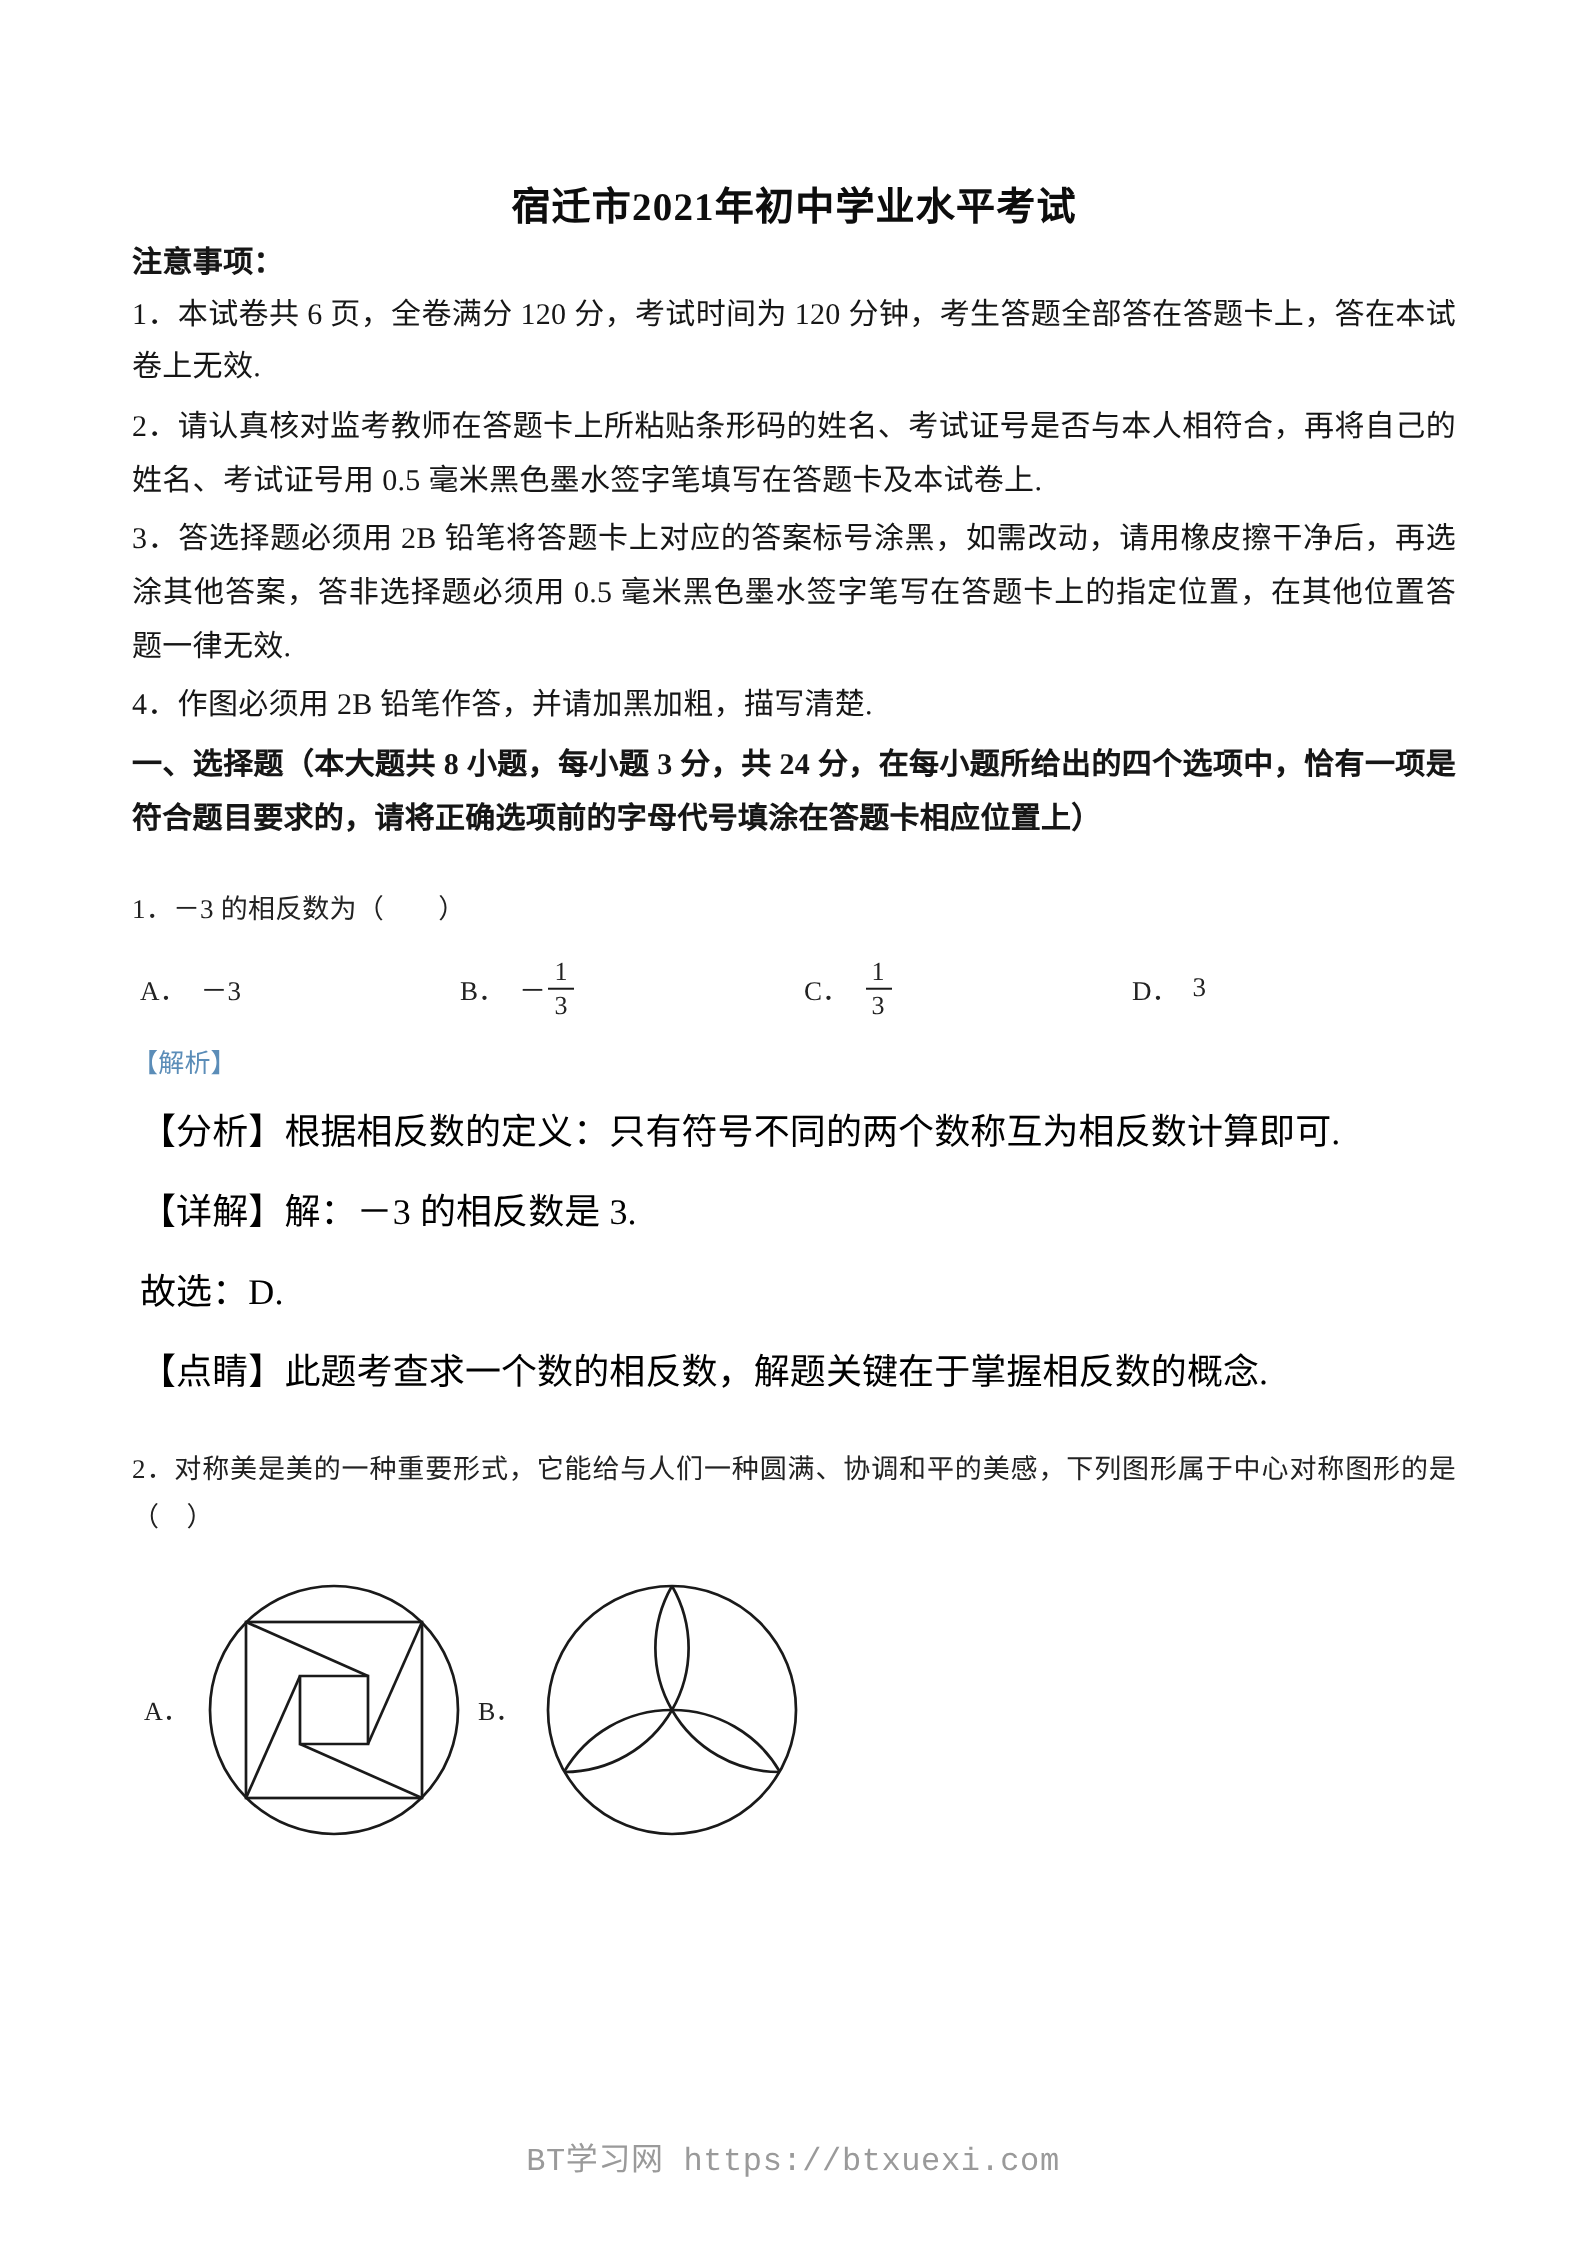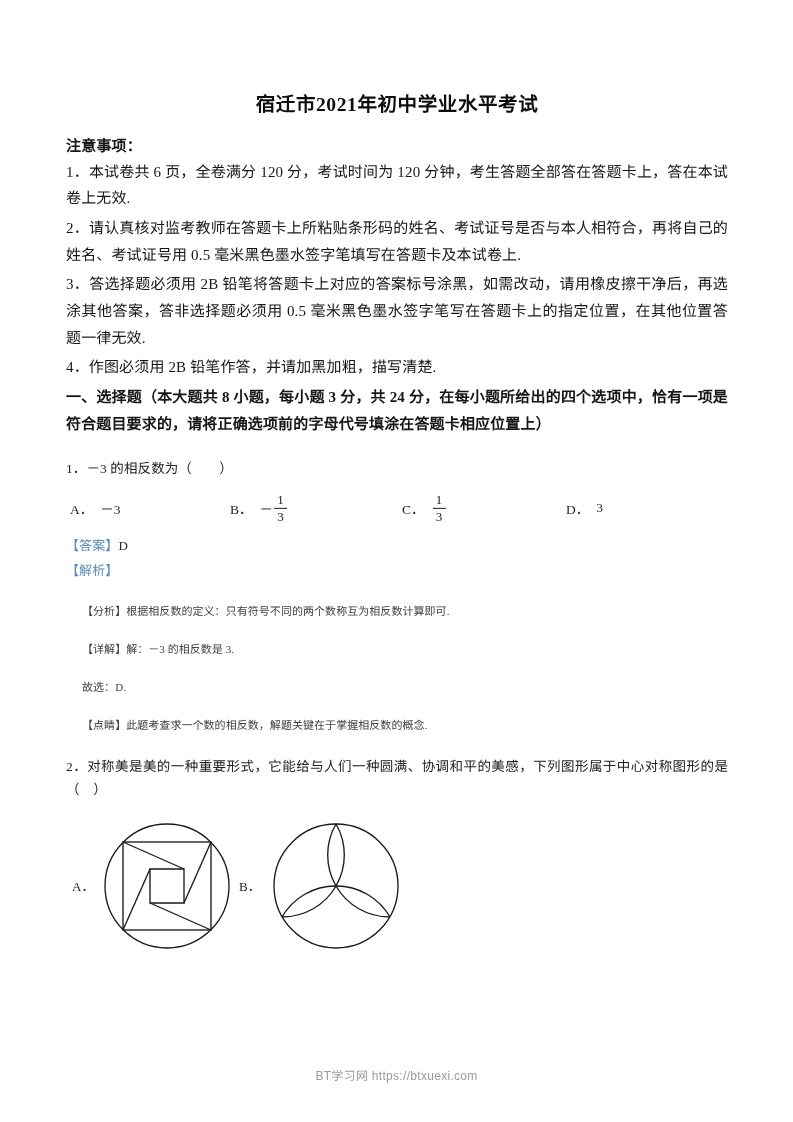--- a/index.html
+++ b/index.html
@@ -30,21 +30,21 @@
     width: 662px;
   }
 
   
   .doc-title {
     text-align: center;
     font-family: "Liberation Serif", "DejaVu Serif", serif;
     font-size: 19.5px;
     font-weight: bold;
     letter-spacing: 0.6px;
-    margin: 0 0 18px 0;
+    margin: 0 0 4px 0;
     line-height: 1.3;
     color: #0d0d0d;
   }
 
   
   .notice-label {
     font-size: 15px;
     font-weight: bold;
     line-height: 1.55;
     margin: 0 0 0 0;
@@ -127,24 +127,24 @@
     margin: 0;
     color: #222;
     letter-spacing: 0.1px;
   }
   .tag-blue {
     color: #5b8db8;
   }
   .ans-body { color: #222; }
 
   .expl-line {
-    font-size: 11px;
+    font-size: 18px;
     line-height: 2.0;
-    margin: 16px;
-    color: #404040;
+    margin: 4px;
+    color: #000000;
     text-align: justify;
     letter-spacing: 0.05px;
   }
 
   
   .figure-row {
     position: relative;
     height: 150px;
     margin-top: 8px;
   }
@@ -158,22 +158,22 @@
   .fig-a { position: absolute; left: 31px; top: 6px; }
   .fig-b { position: absolute; left: 200px; top: 6px; }
 
   
   .footer-watermark {
     position: absolute;
     left: 0;
     top: 1066px;
     width: 793px;
     text-align: center;
-    font-family: Liberation Sans, sans-serif;
-    font-size: 12px;
+    font-family: Liberation Mono, monospace;
+    font-size: 16px;
     color: #9a9a9a;
     letter-spacing: 0.3px;
   }
 </style>
 </head>
 <body>
 
 <div class="page">
   <div class="content">
 
@@ -216,23 +216,20 @@
         </span>
       </div>
 
       <div class="opt opt-d">
         <span class="opt-letter">D．</span>
         <span class="opt-val">3</span>
       </div>
 
     </div>
 
-    <p class="ans-line">
-      <span class="tag-blue">【答案】</span><span class="ans-body">D</span>
-    </p>
 
     <p class="ans-line">
       <span class="tag-blue">【解析】</span>
     </p>
 
     <p class="expl-line">
       <span>【分析】</span><span>根据相反数的定义：只有符号不同的两个数称互为相反数计算即可.</span>
     </p>
 
     <p class="expl-line">

